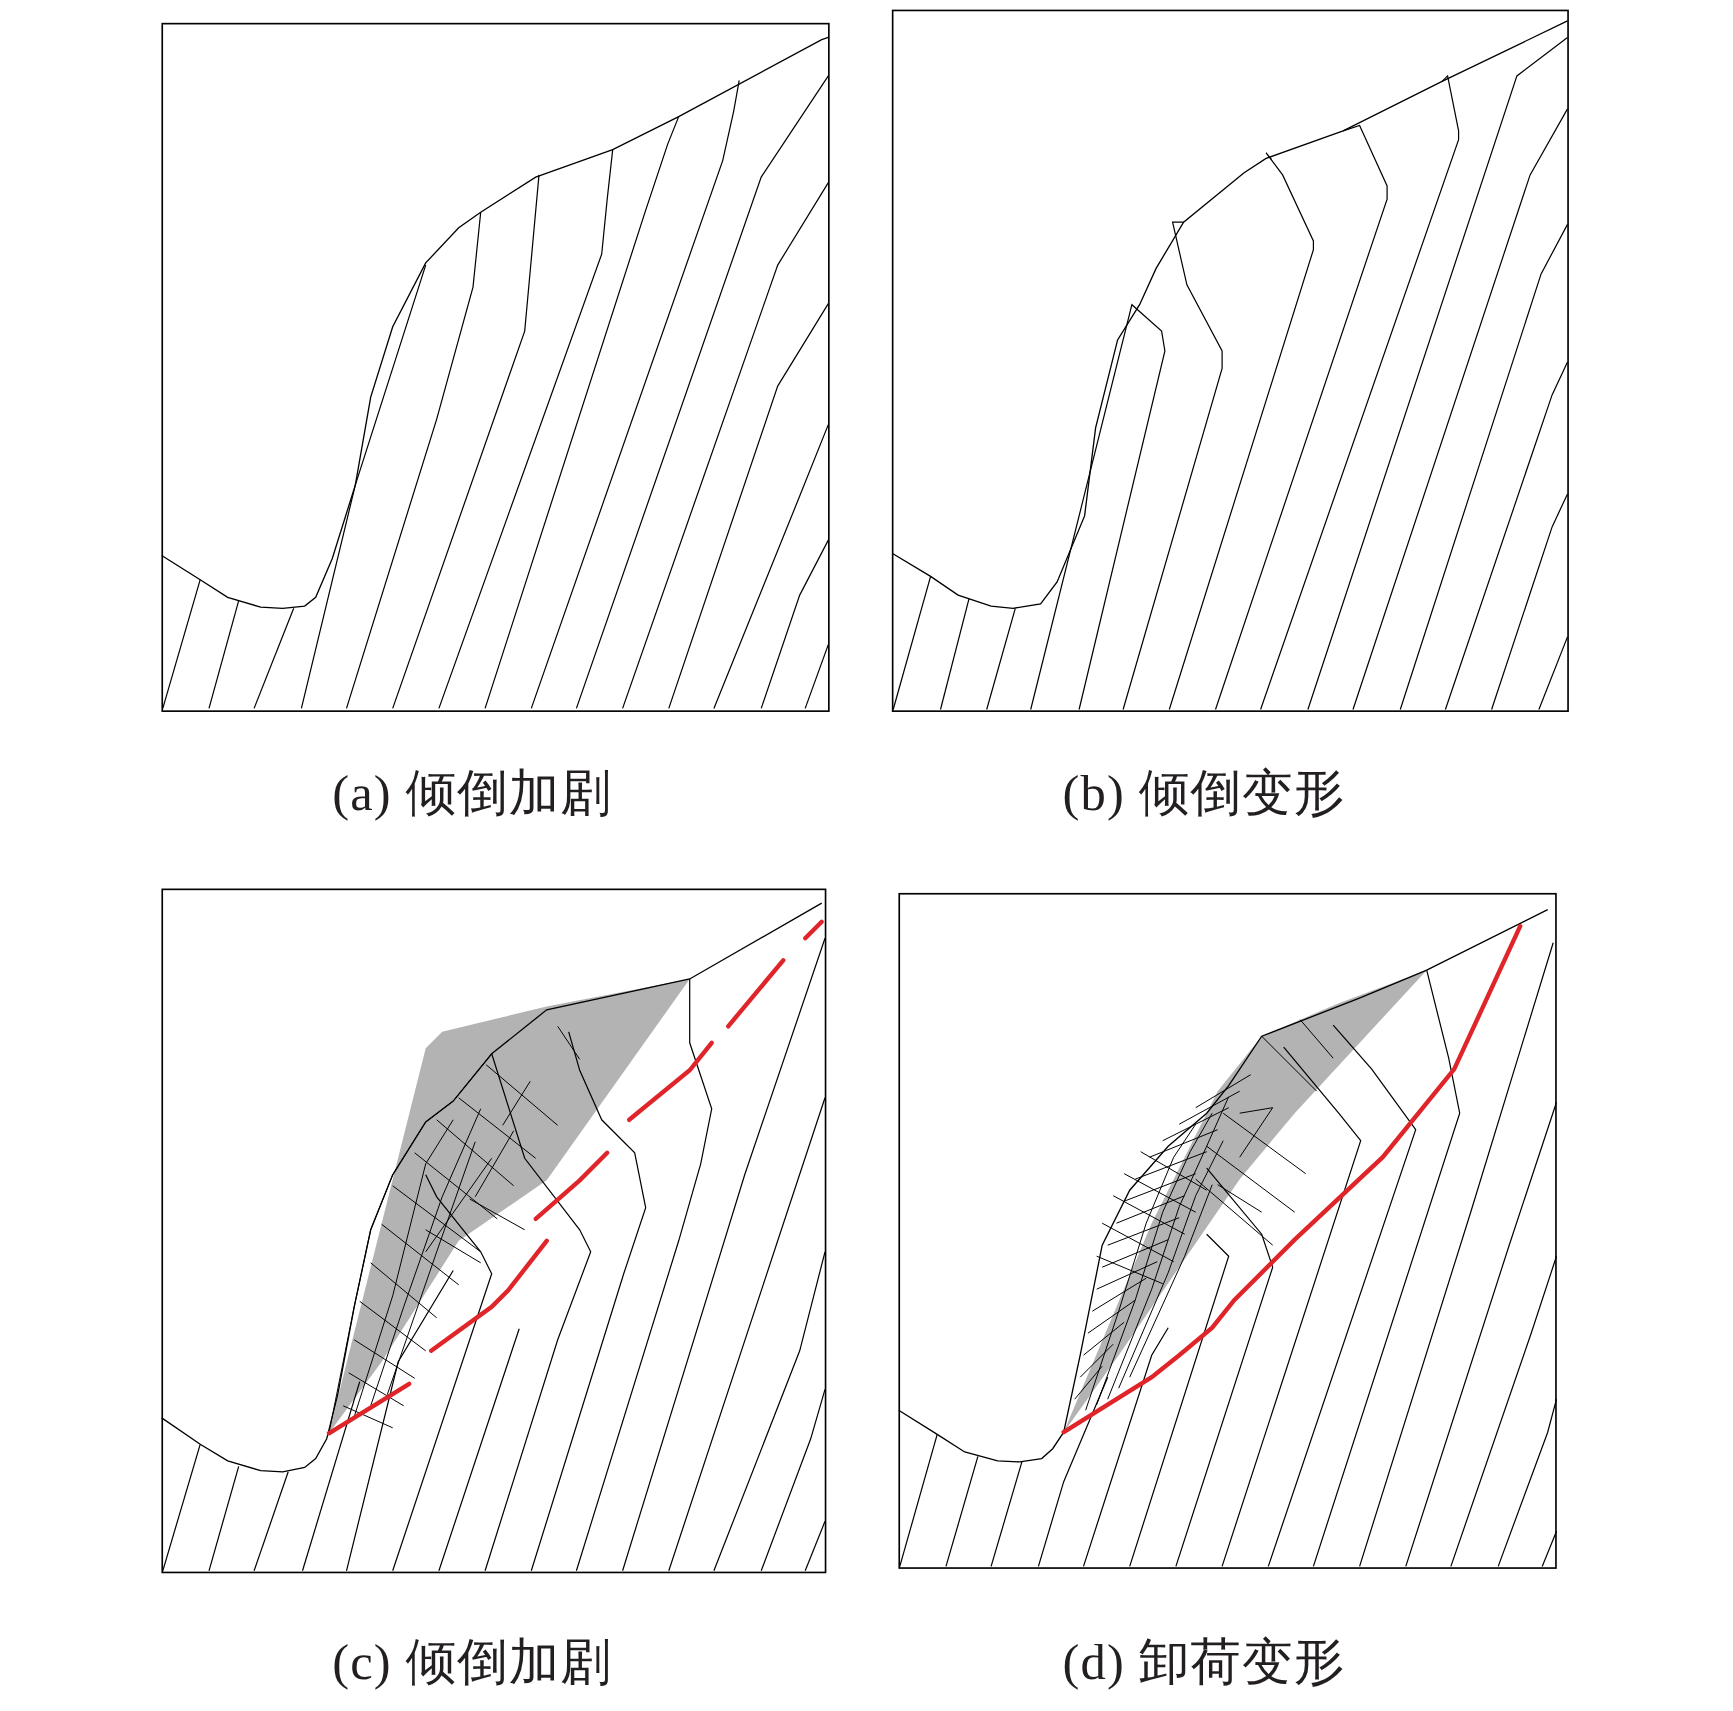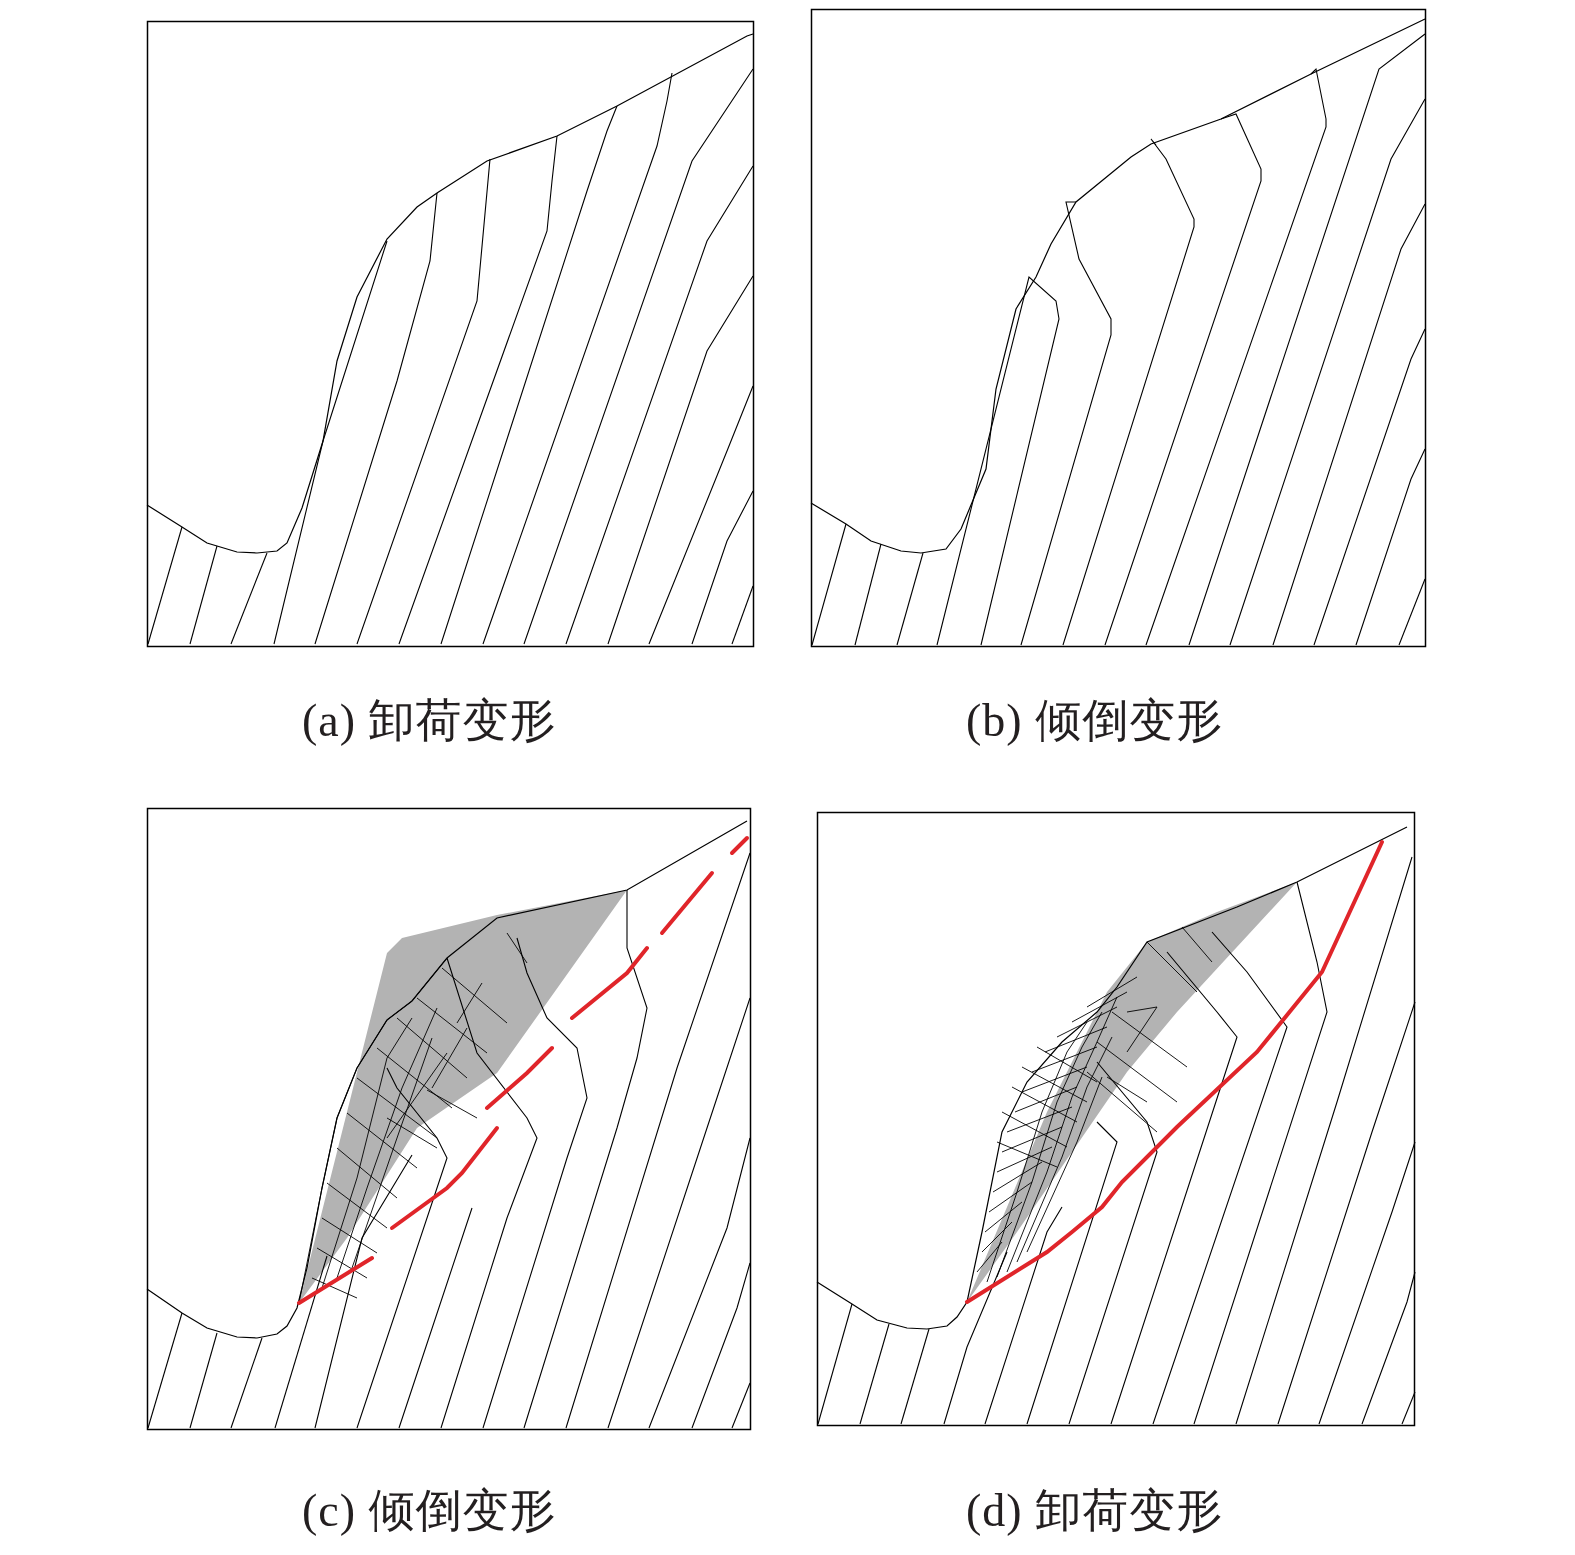--- a/index.html
+++ b/index.html
@@ -29,21 +29,21 @@
       <path d="M336,623 L510,125 L520,80 L525,52"></path>
       <path d="M377,623 L545,140 L606,48"></path>
       <path d="M419,623 L560,220 L606,145"></path>
       <path d="M461,623 L560,330 L606,255"></path>
       <path d="M502,623 L580,430 L606,365"></path>
       <path d="M545,623 L580,520 L606,470"></path>
       <path d="M585,623 L606,565"></path>
     </g>
   </svg>
 </div>
-<div class="caption" style="left:302px;top:690px;">(a) 卸荷变形</div>
+<div class="caption" style="left:302px;top:690px;">(a) 倾倒加剧</div>
 
 <div class="panel" style="left:811px;top:9px;">
   <svg width="615" height="638" viewBox="0 0 615 638">
     <rect x="0.5" y="0.5" width="614" height="637" fill="#fff" stroke="#000" stroke-width="1.5"></rect>
     <path d="M0,494 L35,515 L60,532 L90,542 L110,544 L135,540 L150,520 L175,460 L185,380 L205,300 L225,268 L240,235 L265,193 L320,148 L340,135 L410,110 L500,65 L614,10" fill="none" stroke="#000" stroke-width="1.2"></path>
     <g stroke="#000" stroke-width="1.1" fill="none">
       <path d="M1,636 L35,515"></path>
       <path d="M44,636 L70,535"></path>
       <path d="M86,636 L112,544"></path>
       <path d="M126,636 L218,268 L245,292 L248,310 L170,636"></path>
@@ -115,21 +115,21 @@
     <g stroke="#e0252a" stroke-width="4" fill="none" stroke-linecap="round">
       <path d="M152,495 L225,450"></path>
       <path d="M245,420 L300,380 L315,365 L350,320"></path>
       <path d="M340,300 L380,265 L405,240"></path>
       <path d="M425,210 L480,165 L500,140"></path>
       <path d="M515,125 L565,65"></path>
       <path d="M585,45 L600,30"></path>
     </g>
   </svg>
 </div>
-<div class="caption" style="left:302px;top:1480px;">(c) 倾倒变形</div>
+<div class="caption" style="left:302px;top:1480px;">(c) 倾倒加剧</div>
 
 <div class="panel" style="left:817px;top:812px;">
   <svg width="598" height="614" viewBox="0 0 598 614">
     <rect x="0.5" y="0.5" width="597" height="613" fill="#fff" stroke="#000" stroke-width="1.5"></rect>
     <polygon points="150,490 230,300 290,180 330,130 400,100 480,70 360,200 310,260 200,420" fill="#b3b3b3"></polygon>
     <path d="M0,470 L35,492 L60,508 L90,516 L110,517 L130,514 L140,505 L150,490 L165,420 L185,320 L210,270 L245,230 L280,200 L300,175 L330,130 L420,95 L480,70 L590,15" fill="none" stroke="#000" stroke-width="1.2"></path>
 
     <g stroke="#000" stroke-width="0.9" fill="none">
       <path d="M160,460 L185,430"></path>
         <path d="M165,440 L195,410"></path>

